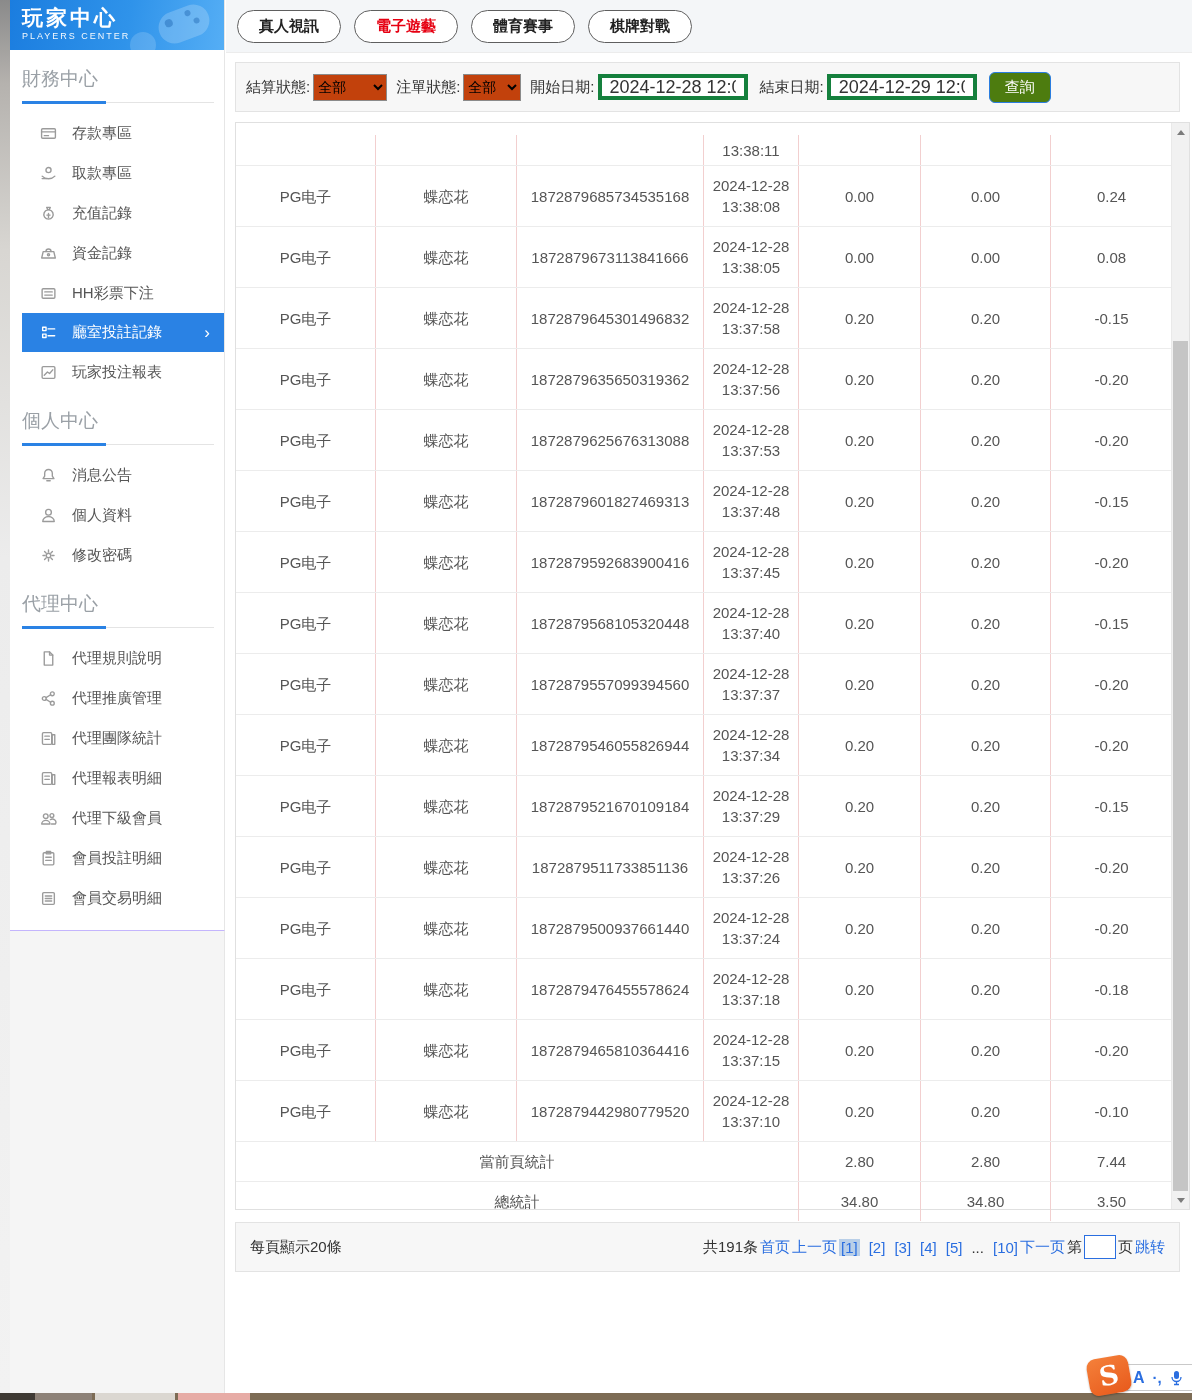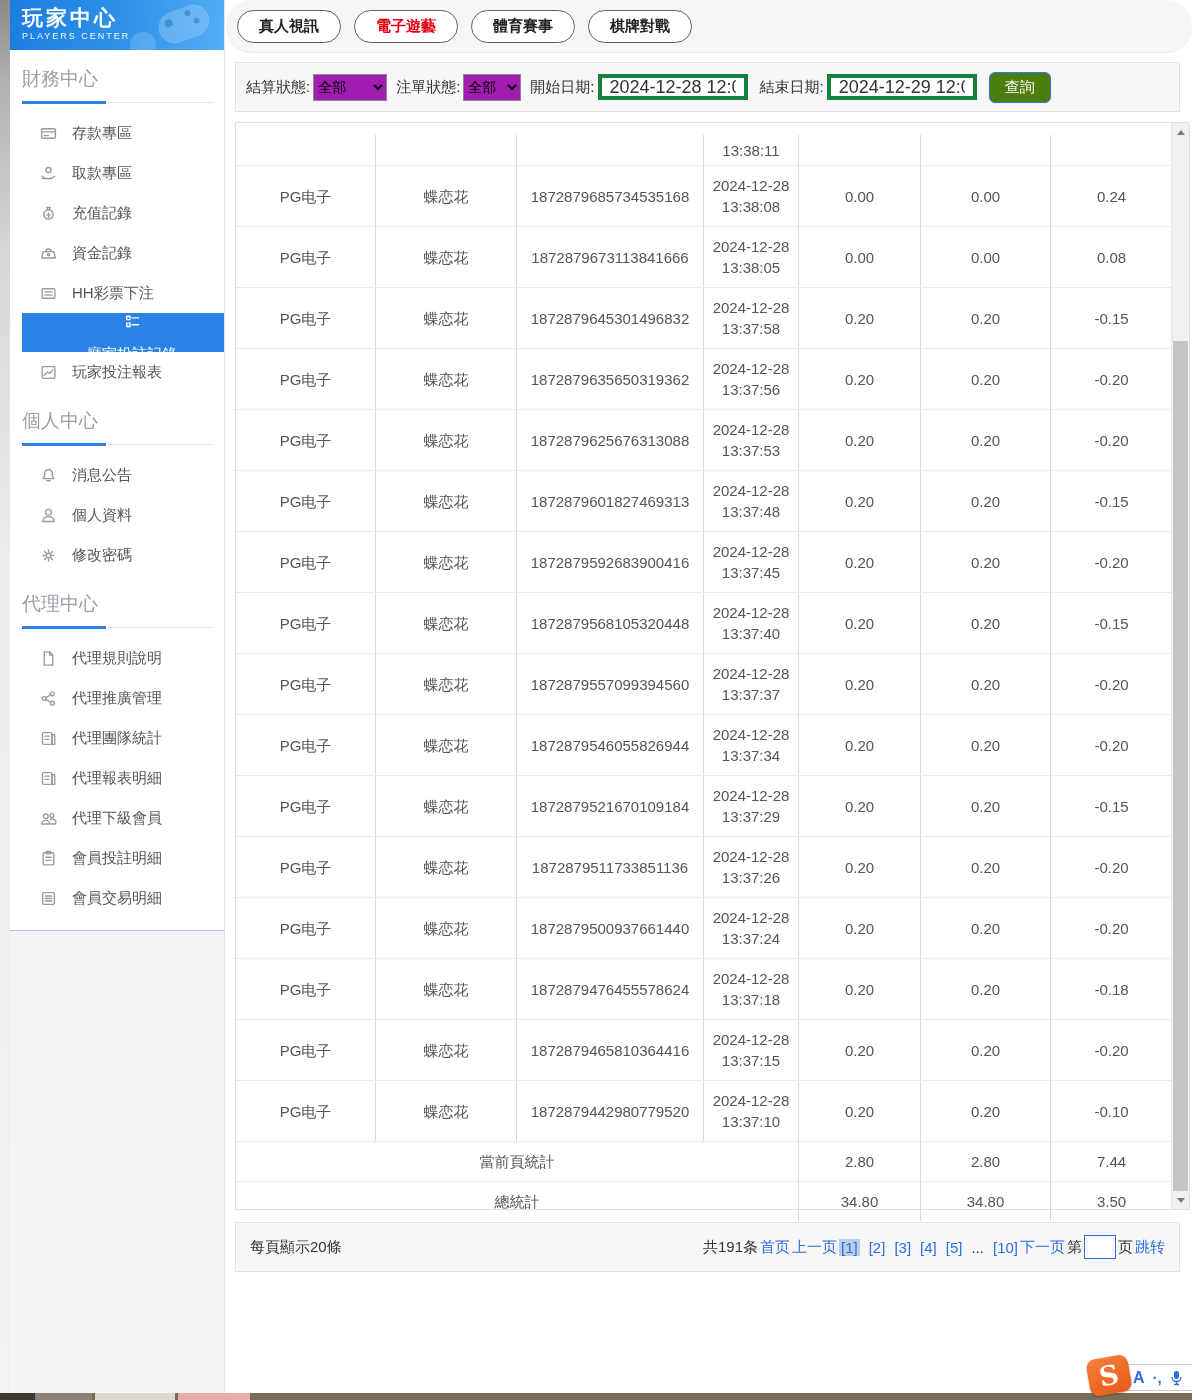--- a/index.html
+++ b/index.html
@@ -26,38 +26,38 @@
     background:rgba(255,255,255,.20); transform:rotate(-20deg); }
   .deco-pad i { position:absolute; border-radius:50%; background:rgba(10,80,160,.35); }
   .deco-ball { position:absolute; right:68px; top:32px; width:26px; height:26px; border-radius:50%;
     background:rgba(255,255,255,.16); }
   .section-title { color:#9aa0a6; font-size:19px; margin:16px 0 8px 12px; }
   .rule { margin:0 10px 10px 12px; border-bottom:1px solid #e4e4e4; position:relative; height:3px; }
   .rule::before { content:""; position:absolute; left:0; bottom:-2px; width:84px; height:3px; background:#2a82e4; }
   .side-item { height:40px; display:flex; align-items:center; gap:15px; padding-left:30px;
     font-size:15px; color:#555; cursor:pointer; }
   .side-item svg { flex:0 0 17px; }
-  .side-item.active { background:#2a82e4; color:#fff; margin-left:12px; padding-left:18px; height:39px;flex-direction:column; }
+  .side-item.active { background:#2a82e4; color:#fff; margin-left:12px; padding-left:18px; height:39px; }
   .side-item .chev { margin-left:auto; margin-right:14px; font-size:17px; color:#fff; }
 
   
   .tabs-bar { position:absolute; left:226px; top:0; width:966px; height:53px;
     background:#f4f6f8; border-bottom:1px solid #ececec; display:flex; align-items:center;
-    gap:13px; padding-left:11px;border-radius:25px; }
+    gap:13px; padding-left:11px; }
   .pill { background:#fff; border:1px solid #5f5f5f; border-radius:17px; height:33px;
     padding:0 21px; display:flex; align-items:center; font-size:15px; font-weight:bold;
     color:#222; cursor:pointer; }
   .pill.active { color:#e60012; }
 
   
   .filter-bar { position:absolute; left:235px; top:62px; width:945px; height:50px;
     background:#f7f7f7; border:1px solid #e3e3e3; display:flex; align-items:center;
     padding-left:10px; font-size:15px; color:#333; }
   .filter-bar label { margin-right:3px; }
-  .filter-bar select { height:27px; border:1px solid #8a8a8a; background:#a21caf; font-size:14px;
+  .filter-bar select { height:27px; border:1px solid #8a8a8a; background:#c2410c; font-size:14px;
     margin-right:9px; font-family:inherit; }
   .filter-bar input.date { height:26px; width:150px; border:4px solid #15803d; background:#fff;
     padding:0 8px; font-size:18px; color:#333; margin-right:12px; font-family:inherit; }
   .search-btn { background:#4d7c0f; color:#fff; border:1px solid #2a7de0; border-radius:6px;
     height:31px; padding:0 15px; font-size:15px; cursor:pointer; font-family:inherit; }
 
   
   .table-panel { position:absolute; left:235px; top:122px; width:955px; height:1088px;
     background:#fff; border:1px solid #e0e0e0; }
   .table-content { position:absolute; left:0; top:12px; width:936px; height:1086px; overflow:hidden; }

